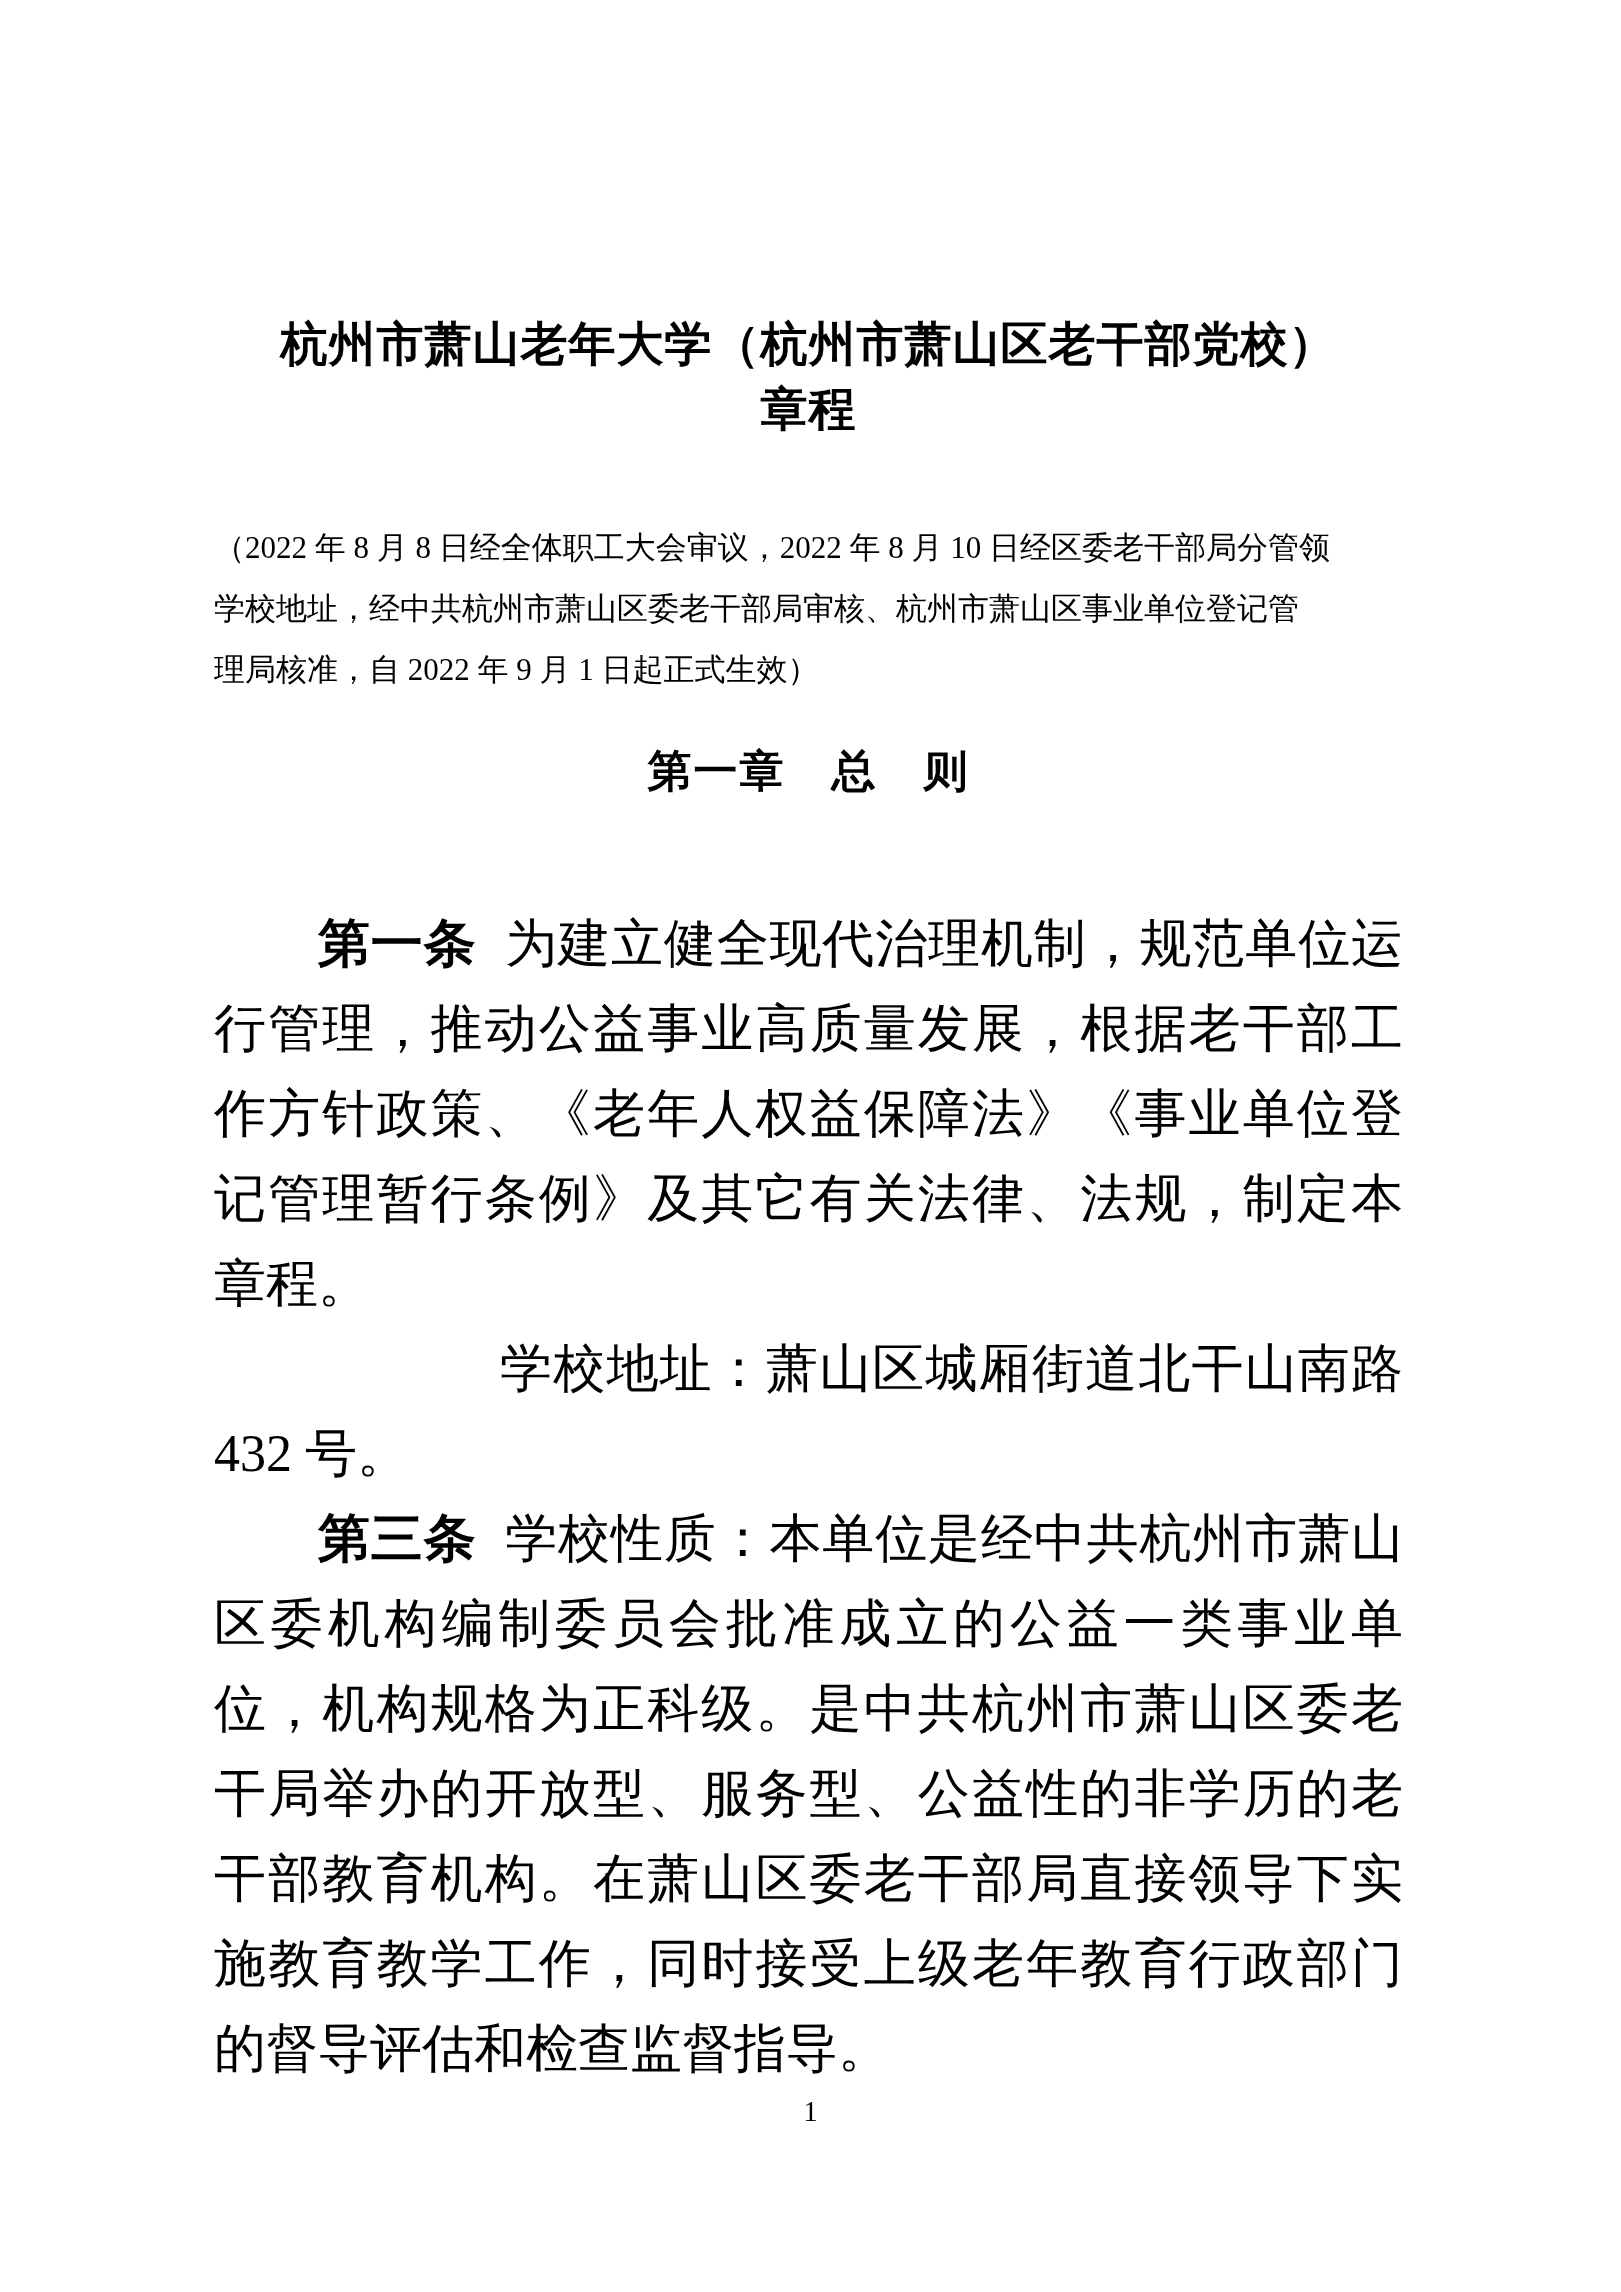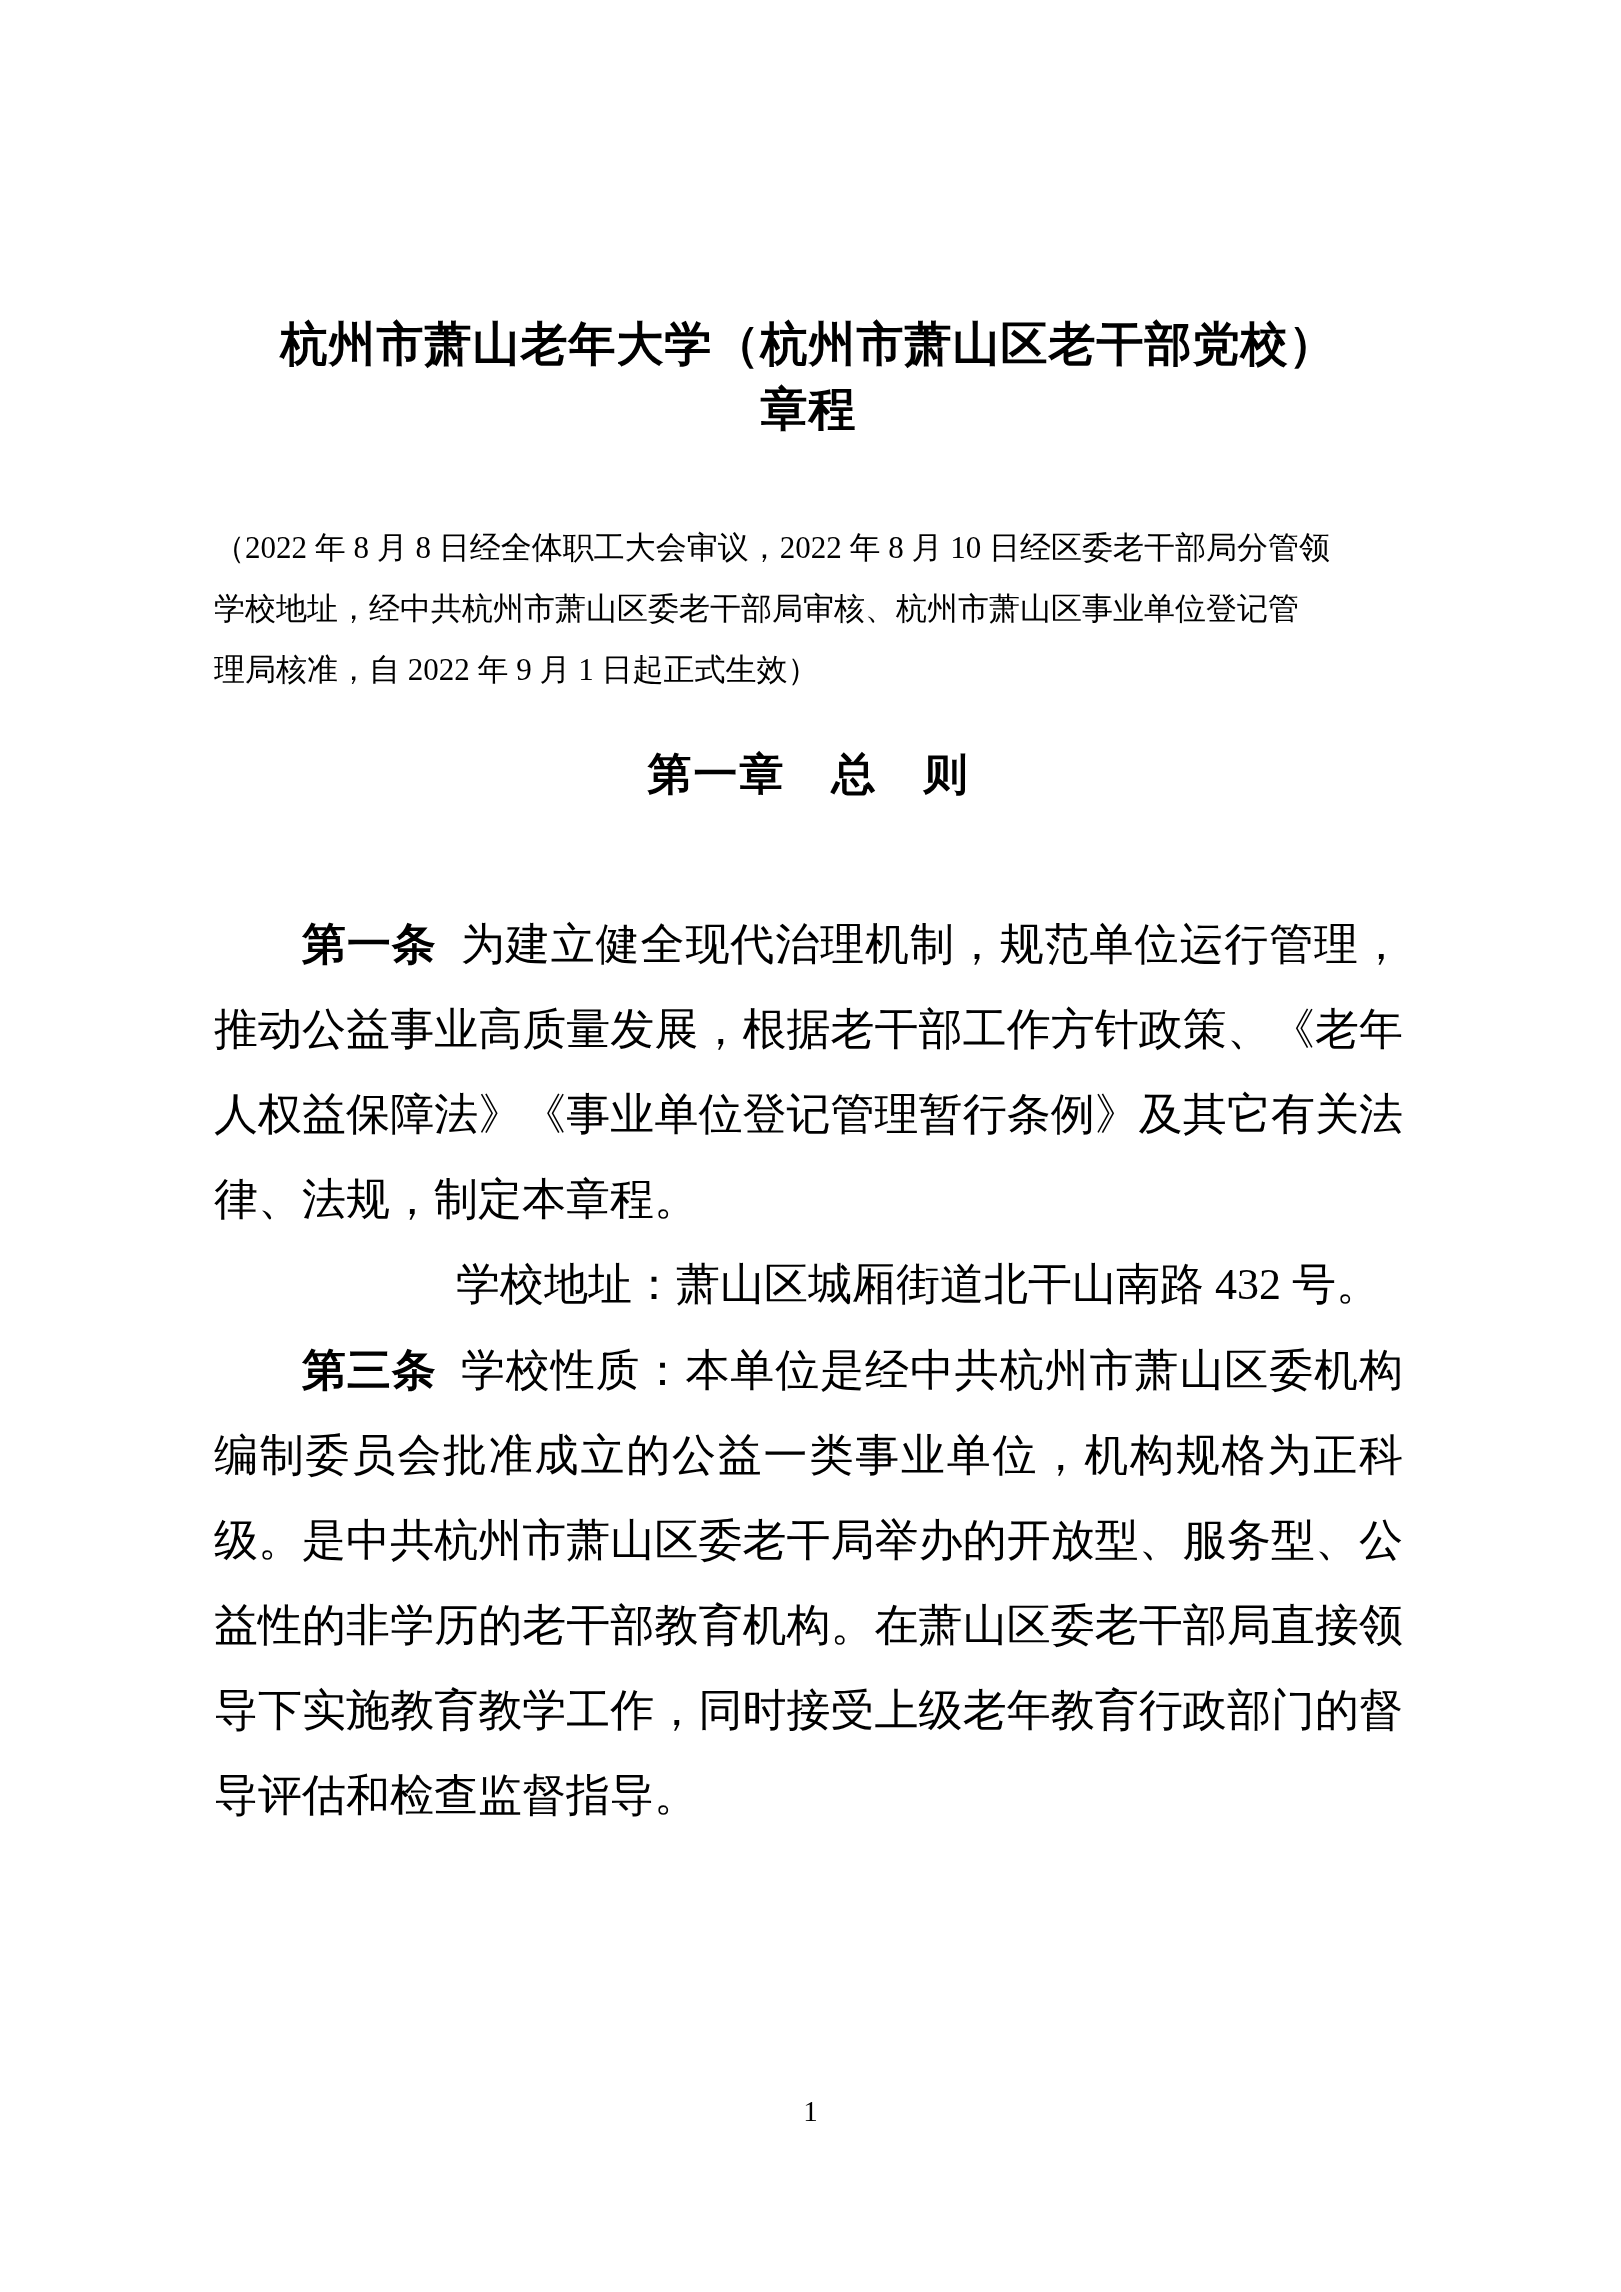--- a/index.html
+++ b/index.html
@@ -25,29 +25,29 @@
   }
   .preamble {
     margin-top: 76px;
     font-size: 31px;
     line-height: 61px;
     text-align: left;
   }
   .chapter-heading {
     margin-top: 44px;
     text-align: center;
-    font-family: Liberation Serif, serif;
+    font-family: Liberation Mono, monospace;
     font-weight: bold;
     font-size: 44px;
     line-height: 61px;
     letter-spacing: 2px;
   }
   .articles {
     margin-top: 96px;
-    font-size: 44px;
+    font-size: 52px;
     line-height: 85px;
     text-align: justify;
   }
   .article { text-indent: 2em; }
   .article-label {
     font-family: "Liberation Sans", "DejaVu Sans", sans-serif;
     font-weight: bold;
     margin-right: 0.55em;
   }
   .address-line { text-indent: 5.5em; }

